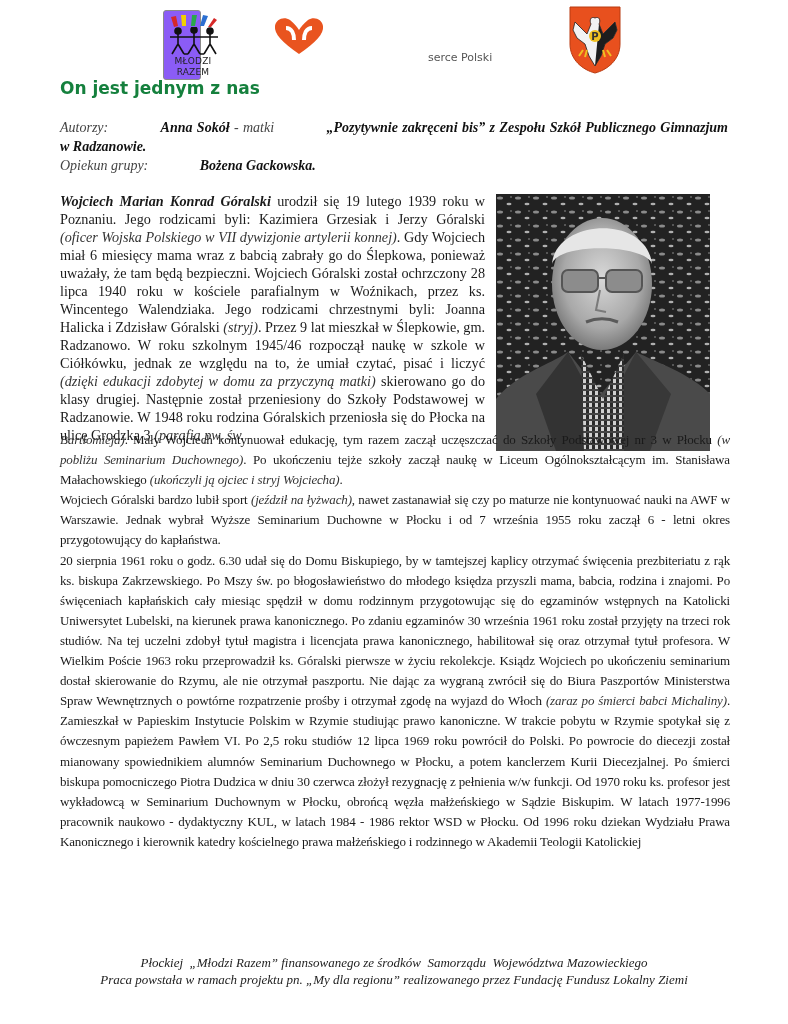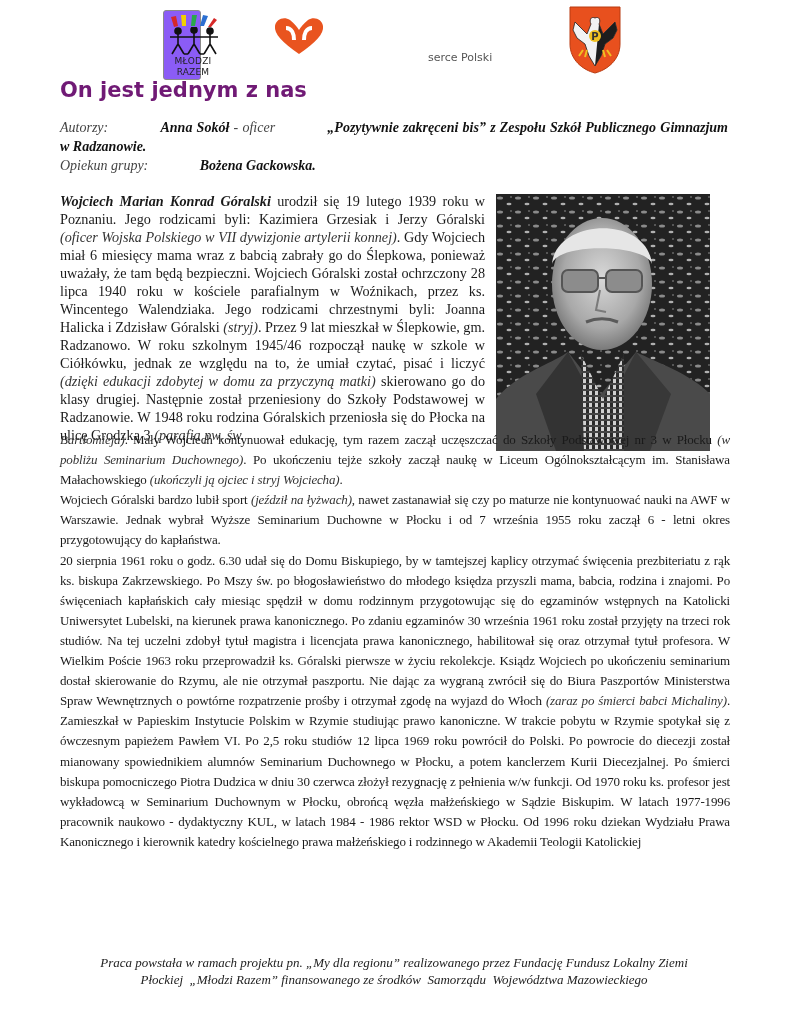--- a/index.html
+++ b/index.html
@@ -12,21 +12,21 @@
   .logo-mr .t1, .logo-mr .t2 { position:absolute; left:0; width:58px; text-align:center; font-family:"DejaVu Sans", sans-serif; font-size:9px; letter-spacing:0.2px; color:#222; }
   .logo-mr .t1 { top:45px; }
   .logo-mr .t2 { top:56px; }
 
   .logo-maz { position:absolute; left:272px; top:14px; width:240px; height:55px; }
   .logo-maz .word { position:absolute; left:0; top:0; font-family:"DejaVu Sans", sans-serif; font-weight:bold; font-size:38px; color:#e9541f; letter-spacing:1px; line-height:40px; }
   .logo-maz .sub { position:absolute; left:148px; top:37px; font-family:"DejaVu Sans", sans-serif; font-size:11px; color:#555;margin-left:8px; }
 
   .logo-coa { position:absolute; left:567px; top:4px; width:56px; height:70px; }
 
-  .title { position:absolute; left:60px; top:78px; font-family:"DejaVu Sans", sans-serif; font-weight:bold; font-size:21px; color:#701a75; }
+  .title { position:absolute; left:60px; top:78px; font-family:"DejaVu Sans", sans-serif; font-weight:bold; font-size:17px; color:#15803d; }
 
   .authors { position:absolute; left:60px; top:118px; width:668px; font-size:14px; line-height:19px; text-align:justify; font-style:italic; color:#444; }
   .authors b { color:#111;margin-left:48px; }
 
   .photo { position:absolute; left:496px; top:194px; width:214px; height:257px; background:#2b2b2b; overflow:hidden; }
 
   .body-top { position:absolute; left:60px; top:192px; width:425px; font-size:14.2px; line-height:18px; text-align:justify; }
   .body-full { position:absolute; left:60px; top:430px; width:670px; font-size:13px; line-height:20.1px; text-align:justify; letter-spacing:-0.15px; }
   .body-full p, .body-top p { margin:0; }
   i.note { color:#333; }
@@ -74,21 +74,21 @@
     <circle cx="28" cy="32" r="6" fill="#f0c020"></circle>
     <text x="28" y="36" text-anchor="middle" font-size="10" font-weight="bold" fill="#333" font-family="DejaVu Sans, sans-serif">P</text>
     <path d="M16 46 L12 52 M20 46 L18 53 M40 46 L44 52 M36 46 L38 53" stroke="#f0c020" stroke-width="2"></path>
   </svg>
 </div>
 
 <div class="title">On jest jednym z nas</div>
 
 <div class="authors">
   <span>Autorzy:</span>
-  <b>Anna Sokół</b><span> - oficer </span><b>„Pozytywnie zakręceni bis” z Zespołu Szkół Publicznego Gimnazjum w Radzanowie.</b><br>
+  <b>Anna Sokół</b><span> - matki </span><b>„Pozytywnie zakręceni bis” z Zespołu Szkół Publicznego Gimnazjum w Radzanowie.</b><br>
   <span>Opiekun grupy:</span>
   <b>Bożena Gackowska.</b>
 </div>
 
 <div class="photo" title="Portrait of Wojciech Marian Konrad Góralski">
   <svg width="214" height="257" viewBox="0 0 214 257">
     <defs>
       <radialGradient id="face" cx="50%" cy="45%" r="55%">
         <stop offset="0%" stop-color="#d8d8d8"></stop>
         <stop offset="70%" stop-color="#a8a8a8"></stop>
@@ -133,15 +133,15 @@
   </p>
   <p>
     <span>Wojciech Góralski bardzo lubił sport </span><i class="note">(jeździł na łyżwach)</i><span>, nawet zastanawiał się czy po maturze nie kontynuować nauki na AWF w Warszawie. Jednak wybrał Wyższe Seminarium Duchowne w Płocku i od 7 września 1955 roku zaczął 6 - letni okres przygotowujący do kapłaństwa.</span>
   </p>
   <p>
     <span>20 sierpnia 1961 roku o godz. 6.30 udał się do Domu Biskupiego, by w tamtejszej kaplicy otrzymać święcenia prezbiteriatu z rąk ks. biskupa Zakrzewskiego. Po Mszy św. po błogosławieństwo do młodego księdza przyszli mama, babcia, rodzina i znajomi. Po święceniach kapłańskich cały miesiąc spędził w domu rodzinnym przygotowując się do egzaminów wstępnych na Katolicki Uniwersytet Lubelski, na kierunek prawa kanonicznego. Po zdaniu egzaminów 30 września 1961 roku został przyjęty na trzeci rok studiów. Na tej uczelni zdobył tytuł magistra i licencjata prawa kanonicznego, habilitował się oraz otrzymał tytuł profesora. W Wielkim Poście 1963 roku przeprowadził ks. Góralski pierwsze w życiu rekolekcje. Ksiądz Wojciech po ukończeniu seminarium dostał skierowanie do Rzymu, ale nie otrzymał paszportu. Nie dając za wygraną zwrócił się do Biura Paszportów Ministerstwa Spraw Wewnętrznych o powtórne rozpatrzenie prośby i otrzymał zgodę na wyjazd do Włoch </span><i class="note">(zaraz po śmierci babci Michaliny)</i><span>. Zamieszkał w Papieskim Instytucie Polskim w Rzymie studiując prawo kanoniczne. W trakcie pobytu w Rzymie spotykał się z ówczesnym papieżem Pawłem VI. Po 2,5 roku studiów 12 lipca 1969 roku powrócił do Polski. Po powrocie do diecezji został mianowany spowiednikiem alumnów Seminarium Duchownego w Płocku, a potem kanclerzem Kurii Diecezjalnej. Po śmierci biskupa pomocniczego Piotra Dudzica w dniu 30 czerwca złożył rezygnację z pełnienia w/w funkcji. Od 1970 roku ks. profesor jest wykładowcą w Seminarium Duchownym w Płocku, obrońcą węzła małżeńskiego w Sądzie Biskupim. W latach 1977-1996 pracownik naukowo - dydaktyczny KUL, w latach 1984 - 1986 rektor WSD w Płocku. Od 1996 roku dziekan Wydziału Prawa Kanonicznego i kierownik katedry kościelnego prawa małżeńskiego i rodzinnego w Akademii Teologii Katolickiej</span>
   </p>
 </div>
 
 <div class="footer">
+  <div style="white-space:pre;">Płockiej  „Młodzi Razem” finansowanego ze środków  Samorządu  Województwa Mazowieckiego</div>
   <div>Praca powstała w ramach projektu pn. „My dla regionu” realizowanego przez Fundację Fundusz Lokalny Ziemi</div>
-  <div style="white-space:pre;">Płockiej  „Młodzi Razem” finansowanego ze środków  Samorządu  Województwa Mazowieckiego</div>
 </div>
 
 </body></html>

